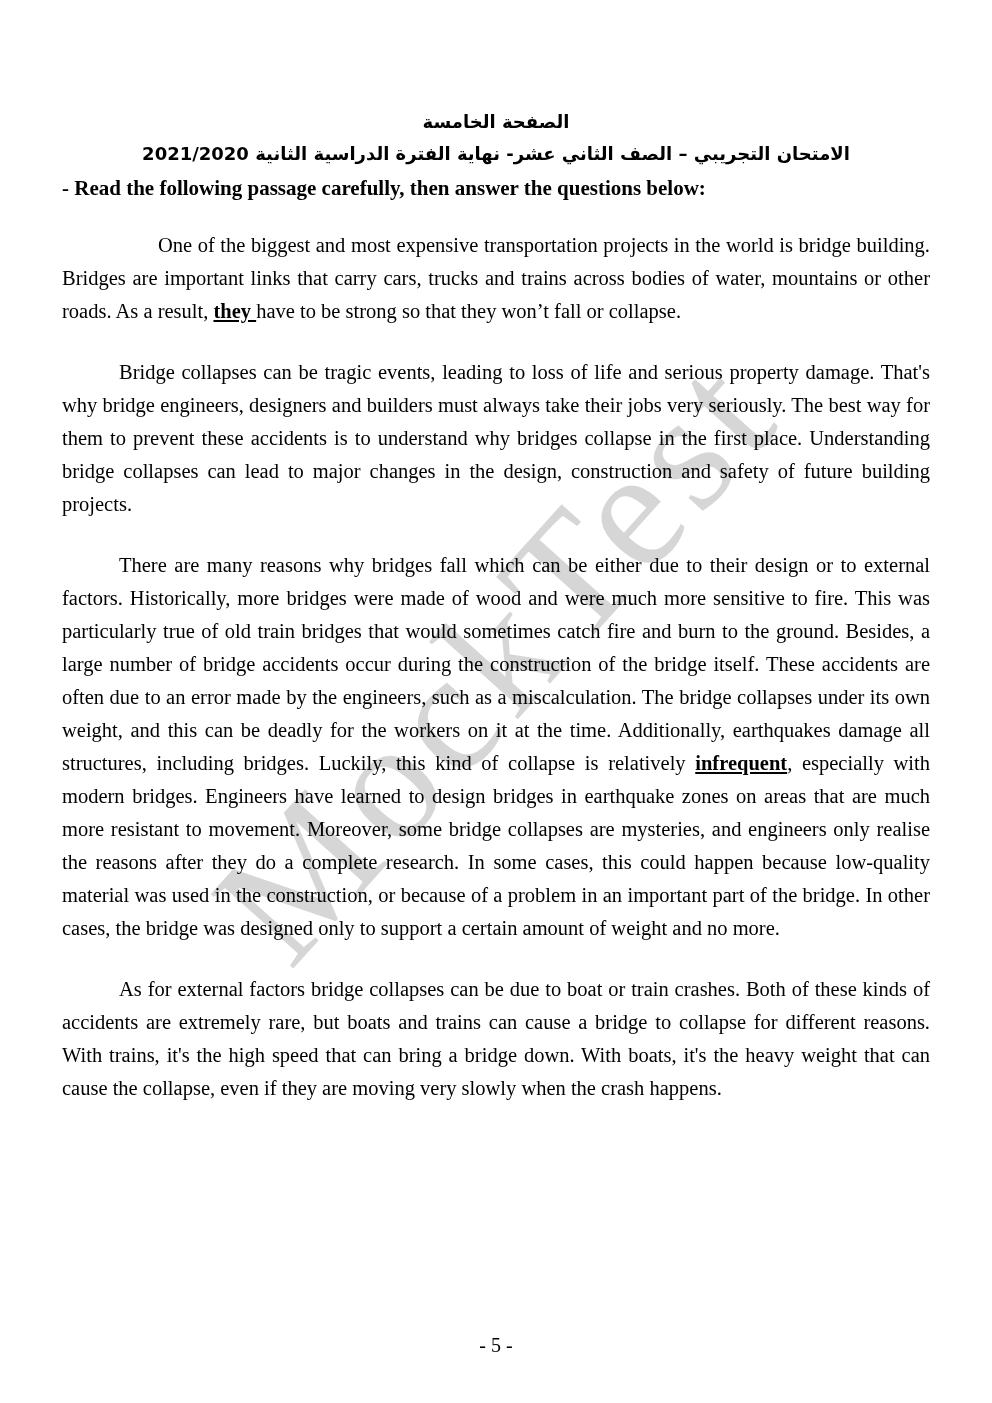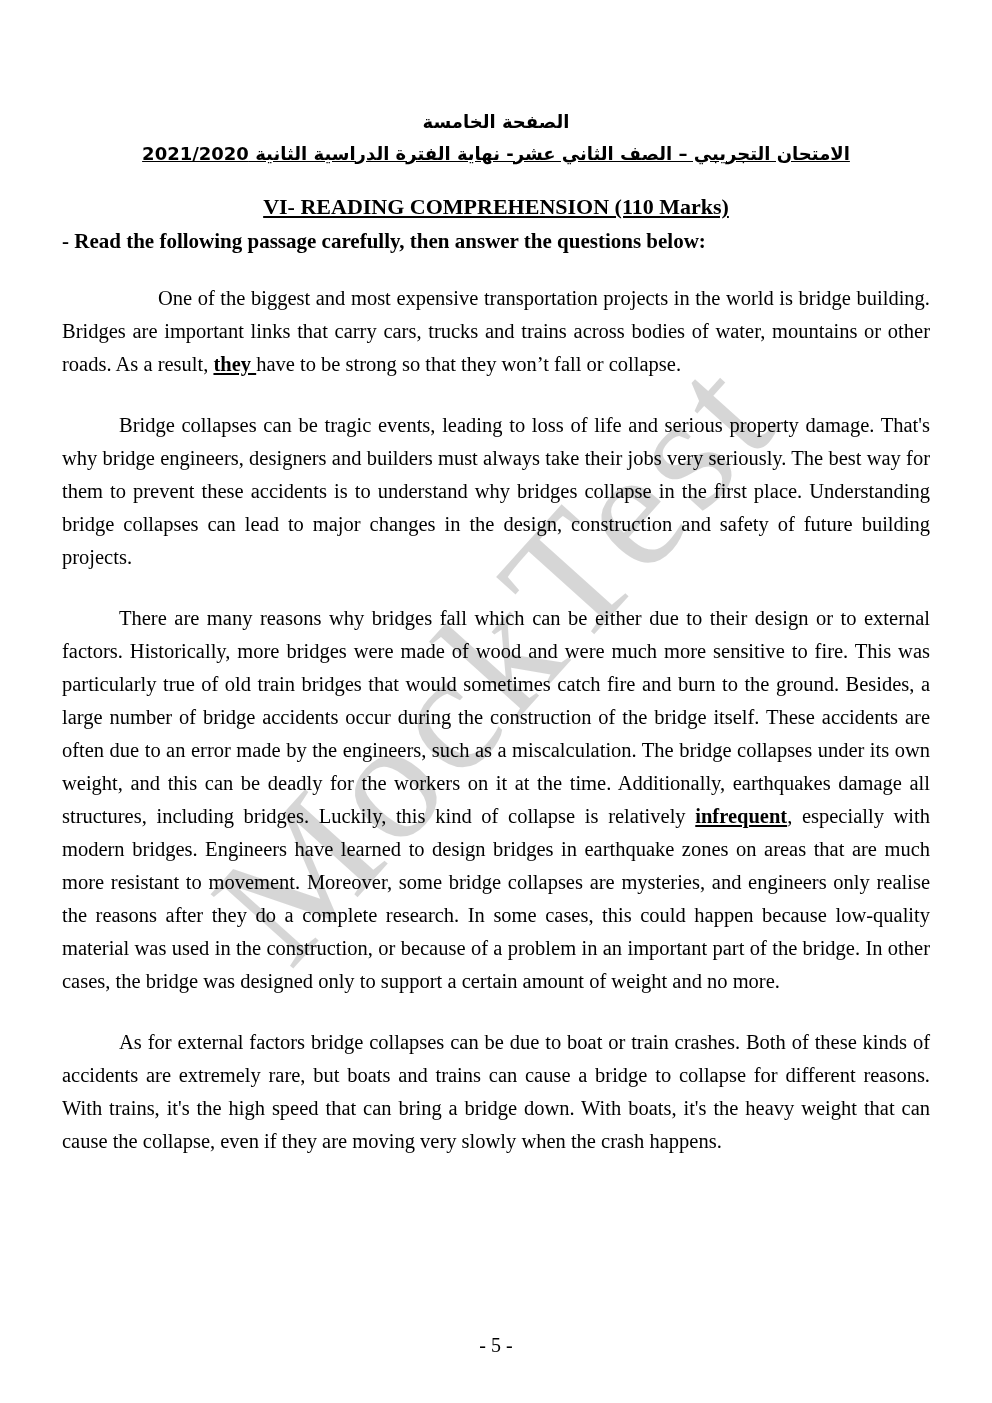--- a/index.html
+++ b/index.html
@@ -33,21 +33,21 @@
   }
   .content { position: relative; z-index: 1; }
   .ar-line {
     direction: rtl;
     text-align: center;
     font-weight: bold;
     font-family: "DejaVu Sans", sans-serif;
     font-size: 18px;
     line-height: 1.75;
   }
-  .ar-underline { text-decoration: underline; }
+  .ar-underline { }
   .section-title {
     text-align: center;
     font-weight: bold;
     font-size: 22px;
     margin-top: 24px;
     line-height: 1.3;
   }
   .section-title .u-span { text-decoration: underline; }
   .instruction {
     font-weight: bold;
@@ -79,23 +79,20 @@
 
 <div class="page">
 
   <div class="watermark">MockTest</div>
 
   <div class="content">
 
     <div class="ar-line">الصفحة الخامسة</div>
     <div class="ar-line ar-underline">الامتحان التجريبي – الصف الثاني عشر- نهاية الفترة الدراسية الثانية 2021/2020</div>
 
-    <div class="section-title">
-      <span class="u-span">VI- READING COMPREHENSION (110 Marks)</span>
-    </div>
 
     <div class="instruction">- Read the following passage carefully, then answer the questions below:</div>
 
     <div class="passage">
 
       <p class="body-par first"><span>One of the biggest and most expensive transportation projects in the world is bridge building. Bridges are important links that carry cars, trucks and trains across bodies of water, mountains or other roads. As a result, </span><span class="bu">they </span><span>have to be strong so that they won’t fall or collapse.</span></p>
 
       <p class="body-par"><span>Bridge collapses can be tragic events, leading to loss of life and serious property damage. That's why bridge engineers, designers and builders must always take their jobs very seriously. The best way for them to prevent these accidents is to understand why bridges collapse in the first place. Understanding bridge collapses can lead to major changes in the design, construction and safety of future building projects.</span></p>
 
       <p class="body-par"><span>There are many reasons why bridges fall which can be either due to their design or to external factors. Historically, more bridges were made of wood and were much more sensitive to fire. This was particularly true of old train bridges that would sometimes catch fire and burn to the ground. Besides, a large number of bridge accidents occur during the construction of the bridge itself. These accidents are often due to an error made by the engineers, such as a miscalculation. The bridge collapses under its own weight, and this can be deadly for the workers on it at the time. Additionally, earthquakes damage all structures, including bridges. Luckily, this kind of collapse is relatively </span><span class="bu">infrequent</span><span>, especially with modern bridges. Engineers have learned to design bridges in earthquake zones on areas that are much more resistant to movement. Moreover, some bridge collapses are mysteries, and engineers only realise the reasons after they do a complete research. In some cases, this could happen because low-quality material was used in the construction, or because of a problem in an important part of the bridge. In other cases, the bridge was designed only to support a certain amount of weight and no more.</span></p>

